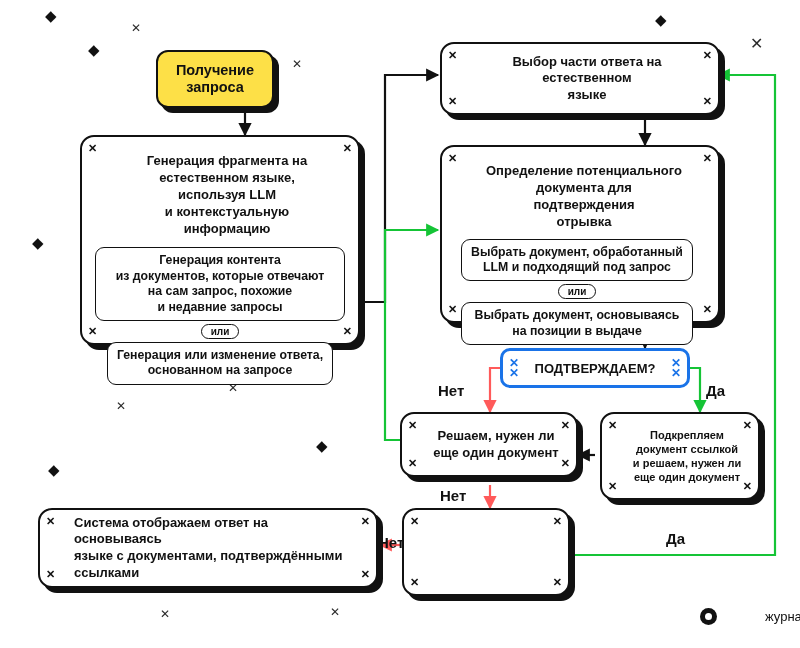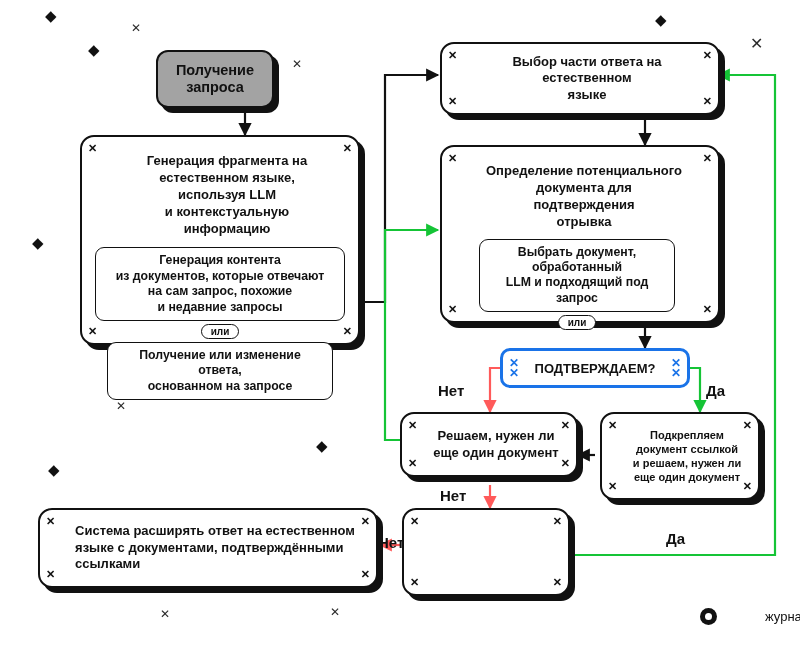--- a/index.html
+++ b/index.html
@@ -64,21 +64,21 @@
   }
   .cx.tl { left: 6px;  top: 6px; }
   .cx.tr { right: 6px; top: 6px; }
   .cx.bl { left: 6px;  bottom: 6px; }
   .cx.br { right: 6px; bottom: 6px; }
 
   
   .start {
     position: absolute;
     box-sizing: border-box;
-    background: #a3a3a3;
+    background: #fde047;
     border: 2.5px solid #111111;
     border-radius: 12px;
     box-shadow: 5px 5px 0 #111111;
     display: flex;
     align-items: center;
     justify-content: center;
     text-align: center;
     font-weight: bold;
     color: #111111;
     font-size: 14.5px;
@@ -239,21 +239,21 @@
     <span class="cx br">✕</span>
     <div style="width:100%; padding:16px 10px 10px 10px; box-sizing:border-box; display:flex; flex-direction:column; align-items:center;">
       <div class="title-line" style="white-space:pre-line;">Генерация фрагмента на
 естественном языке, используя LLM
 и контекстуальную информацию</div>
       <div class="sub" style="white-space:pre-line; width:250px; margin-top:10px;">Генерация контента
 из документов, которые отвечают
 на сам запрос, похожие
 и недавние запросы</div>
       <div class="ili">или</div>
-      <div class="sub" style="white-space:pre-line; width:226px;">Получение или изменение ответа,
+      <div class="sub" style="white-space:pre-line; width:226px;">Генерация или изменение ответа,
 основанном на запросе</div>
     </div>
   </div>
 
   <div class="node" style="left:440px; top:42px; width:280px; height:73px;">
     <span class="cx tl">✕</span>
     <span class="cx tr">✕</span>
     <span class="cx bl">✕</span>
     <span class="cx br">✕</span>
     <div class="txt title-line" style="white-space:pre-line;">Выбор части ответа на естественном
@@ -262,23 +262,25 @@
 
   <div class="node" style="left:440px; top:145px; width:280px; height:178px; align-items:flex-start;">
     <span class="cx tl">✕</span>
     <span class="cx tr">✕</span>
     <span class="cx bl">✕</span>
     <span class="cx br">✕</span>
     <div style="width:100%; padding:16px 16px 10px 10px; box-sizing:border-box; display:flex; flex-direction:column; align-items:center;">
       <div class="title-line" style="white-space:pre-line;">Определение потенциального
 документа для подтверждения
 отрывка</div>
-      <div class="sub" style="white-space:pre-line; width:196px; margin-top:8px;">Выбрать документ, обработанный
+      <div class="sub" style="white-space:pre-line; width:232px; margin-top:8px;">Выбрать документ, обработанный
 LLM и подходящий под запрос</div>
       <div class="ili">или</div>
+      <div class="sub" style="white-space:pre-line; width:232px;">Выбрать документ, основываясь
+на позиции в выдаче</div>
     </div>
   </div>
 
   <div class="decision" style="left:500px; top:348px; width:190px; height:40px;">
     <span class="cx tl">✕</span>
     <span class="cx tr">✕</span>
     <span class="cx bl">✕</span>
     <span class="cx br">✕</span>
     <span>ПОДТВЕРЖДАЕМ?</span>
   </div>
@@ -313,21 +315,21 @@
     <span class="cx bl">✕</span>
     <span class="cx br">✕</span>
   </div>
   <span class="lbl" style="left:378px; top:534px;">Нет</span>
 
   <div class="node" style="left:38px; top:508px; width:340px; height:80px;">
     <span class="cx tl">✕</span>
     <span class="cx tr">✕</span>
     <span class="cx bl">✕</span>
     <span class="cx br">✕</span>
-    <div class="txt title-line" style="white-space:pre-line; text-align:left; padding:6px 20px;">Система расширять ответ на естественном
+    <div class="txt title-line" style="white-space:pre-line; text-align:left; padding:6px 20px;">Система отображаем ответ на основываясь
 языке с документами, подтверждёнными
 ссылками</div>
   </div>
 
   <div class="brand" style="left:700px; top:608px;gap:48px;">
     <span class="brand-dot"></span>
     <span>журнал</span>
   </div>
 
 </div>

